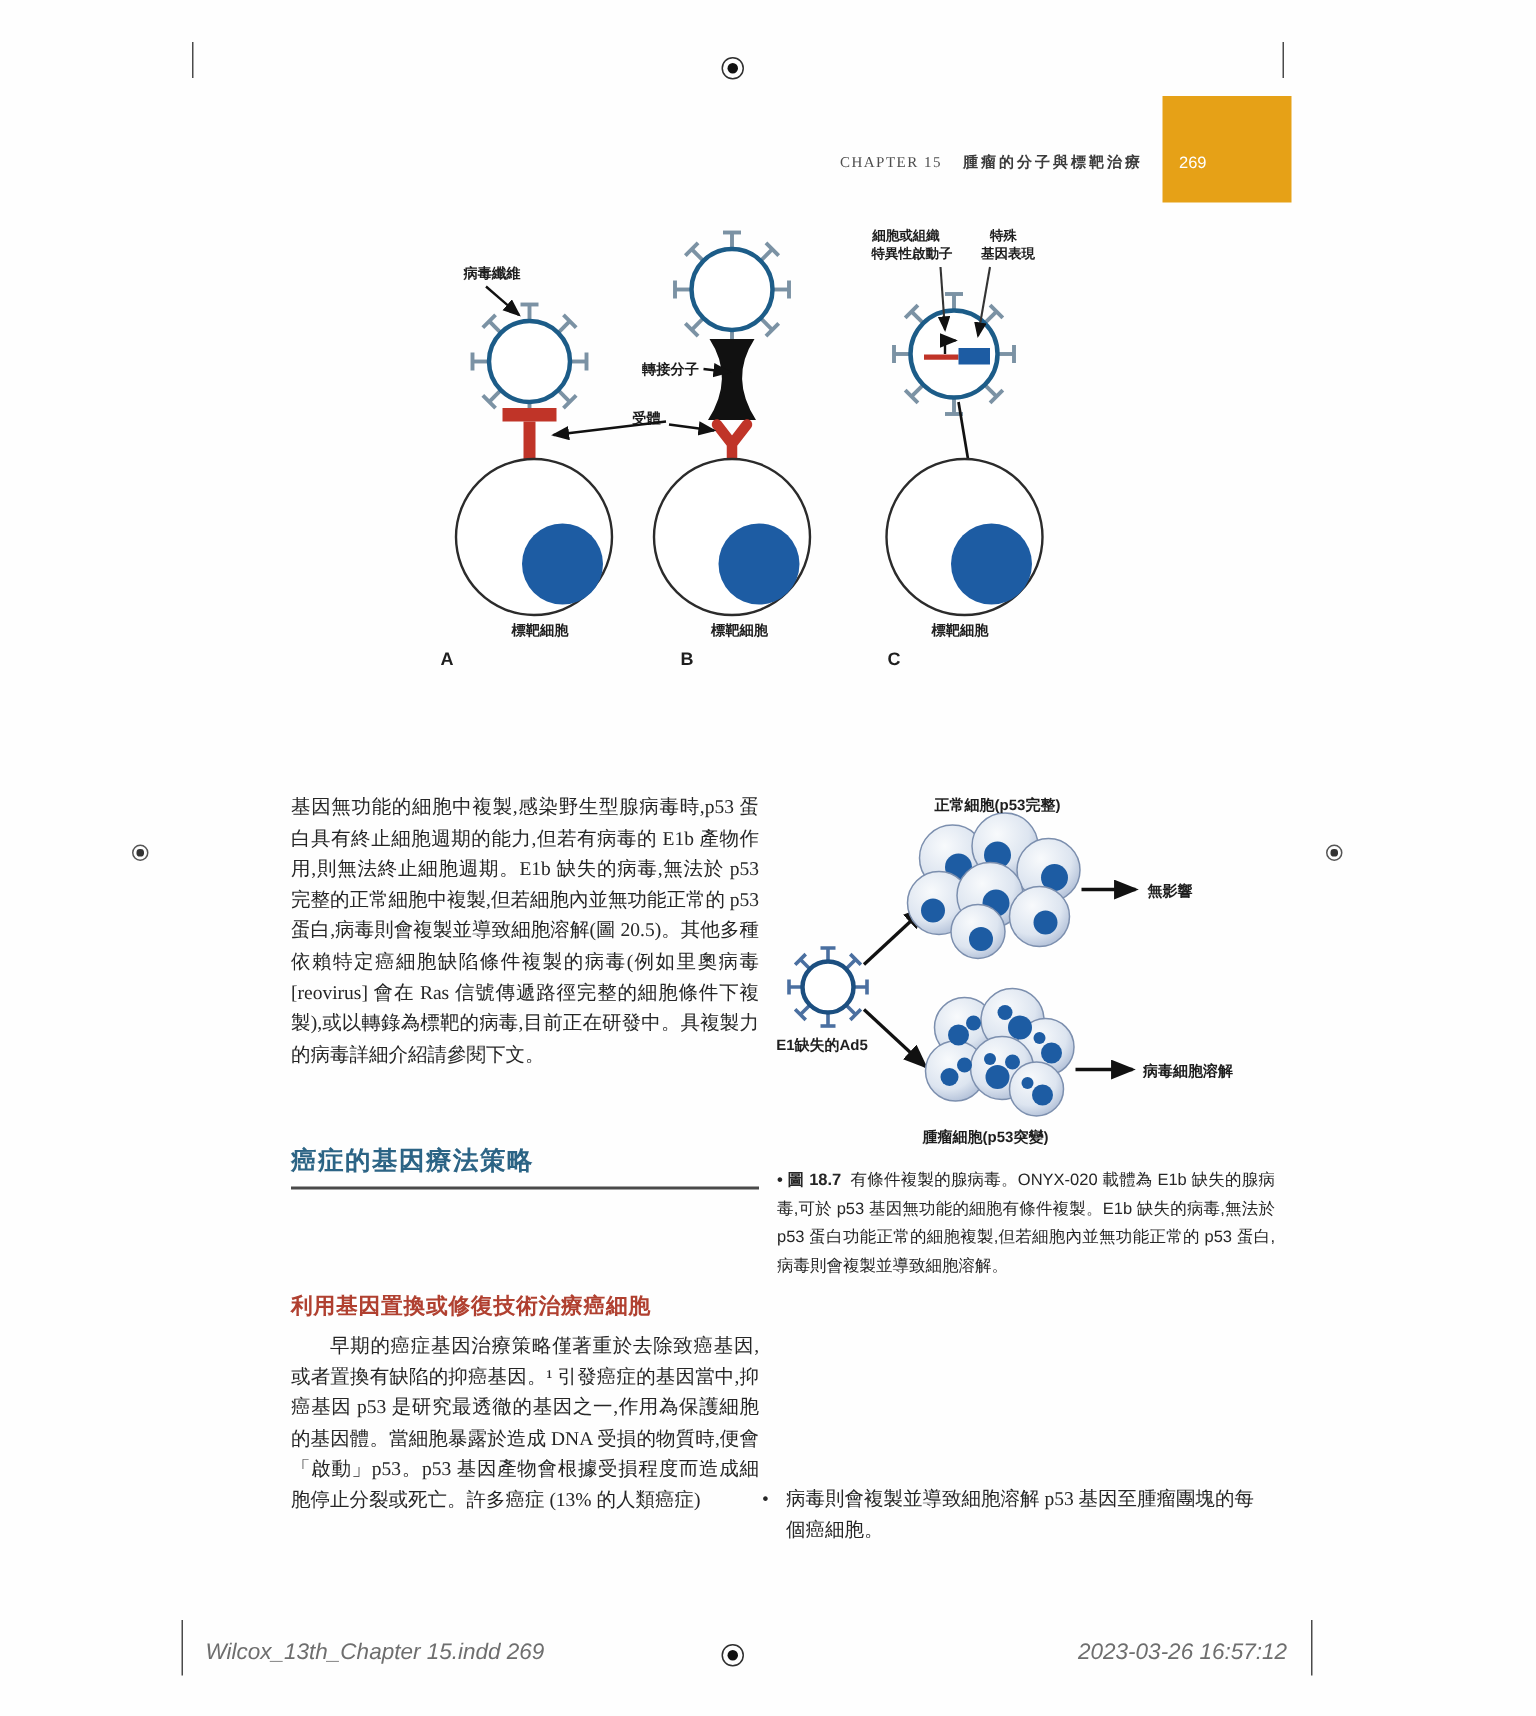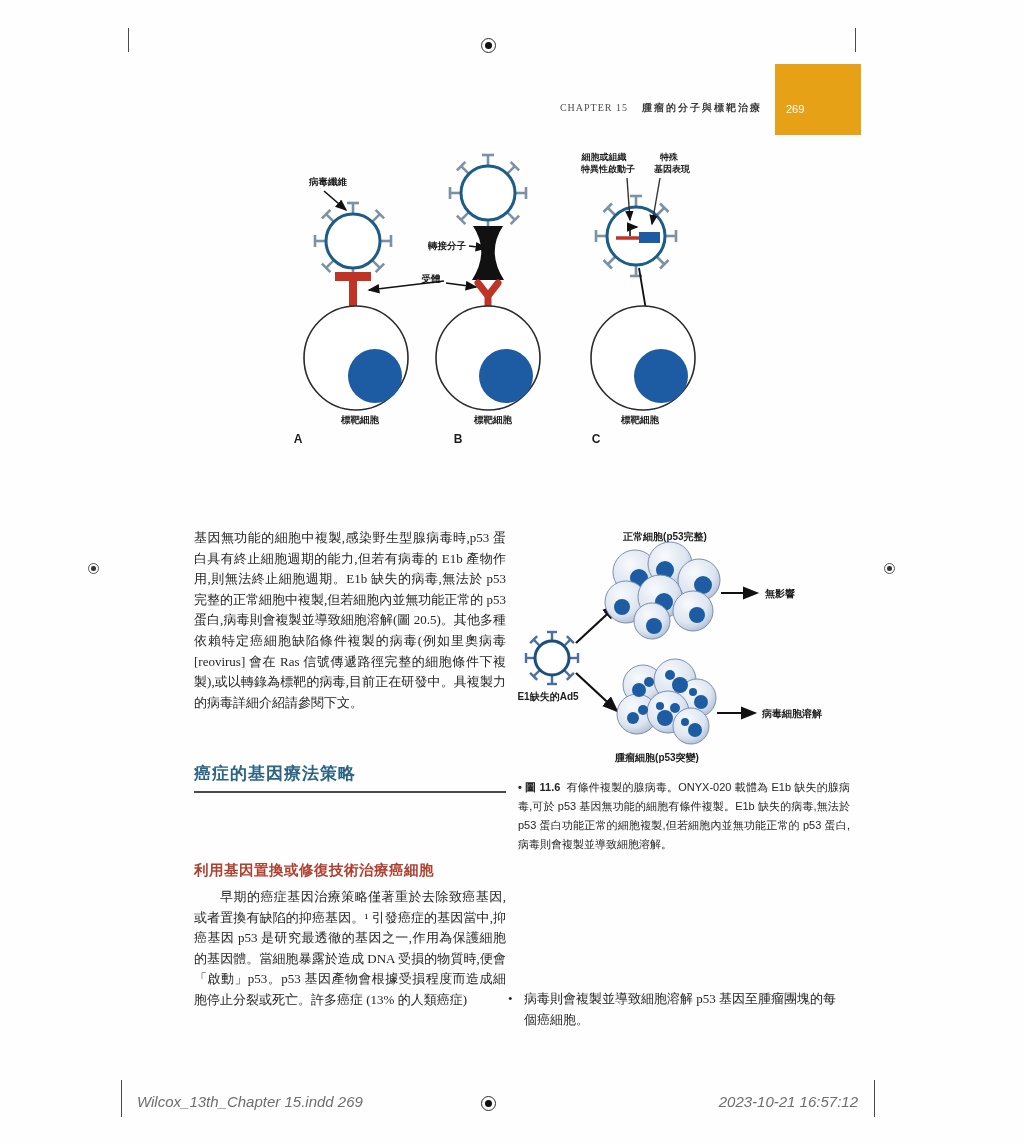--- a/index.html
+++ b/index.html
@@ -327,25 +327,25 @@
         <circle cx="190" cy="208" r="7"></circle>
           <circle cx="180" cy="200" r="4"></circle>
       </g>
     </g>
     <text x="152" y="239" font-size="10" text-anchor="middle">腫瘤細胞(p53突變)</text>
     <line x1="212" y1="191" x2="250" y2="191" stroke="#111" stroke-width="2.2" marker-end="url(#ah3)"></line>
     <text x="257" y="195" font-size="10" text-anchor="start">病毒細胞溶解</text>
   </svg>
 
   <p class="abs caption" style="left:518px;top:778px;width:332px;line-height:19px;">
-    <b>• 圖 11.6</b><span>有條件複製的腺病毒。ONYX-020 載體為 E1b 缺失的腺病毒,可於 p53 基因無功能的細胞有條件複製。E1b 缺失的病毒,無法於 p53 蛋白功能正常的細胞複製,但若細胞內並無功能正常的 p53 蛋白,病毒則會複製並導致細胞溶解。</span>
+    <b>• 圖 18.7</b><span>有條件複製的腺病毒。ONYX-020 載體為 E1b 缺失的腺病毒,可於 p53 基因無功能的細胞有條件複製。E1b 缺失的病毒,無法於 p53 蛋白功能正常的細胞複製,但若細胞內並無功能正常的 p53 蛋白,病毒則會複製並導致細胞溶解。</span>
   </p>
 
 
   <div class="abs bullet-item" style="left:508px;top:989px;width:340px;">
     <span class="dot">•</span>
     <span>病毒則會複製並導致細胞溶解 p53 基因至腫瘤團塊的每個癌細胞。</span>
   </div>
 
   <div class="abs foot" style="left:137px;top:1093px;">Wilcox_13th_Chapter 15.indd   269</div>
-  <div class="abs foot" style="right:166px;top:1093px;">2023-10-21   16:57:12</div>
+  <div class="abs foot" style="right:166px;top:1093px;">2023-03-26   16:57:12</div>
 
 </div>
 
 </body></html>

